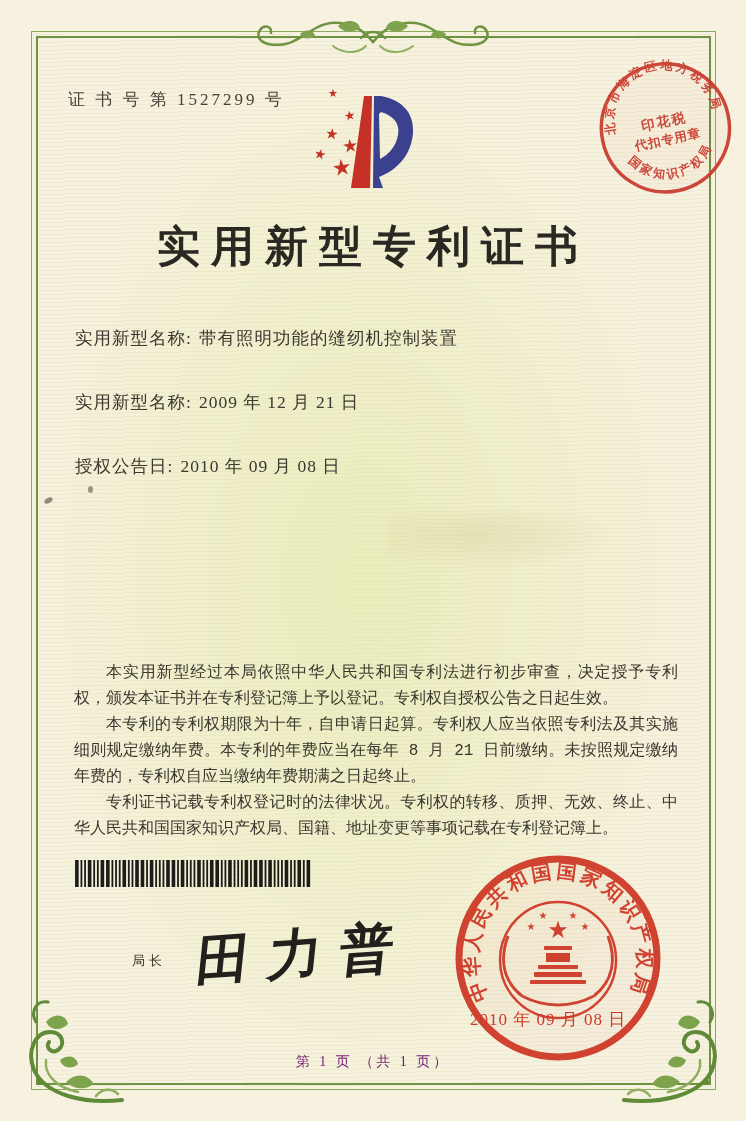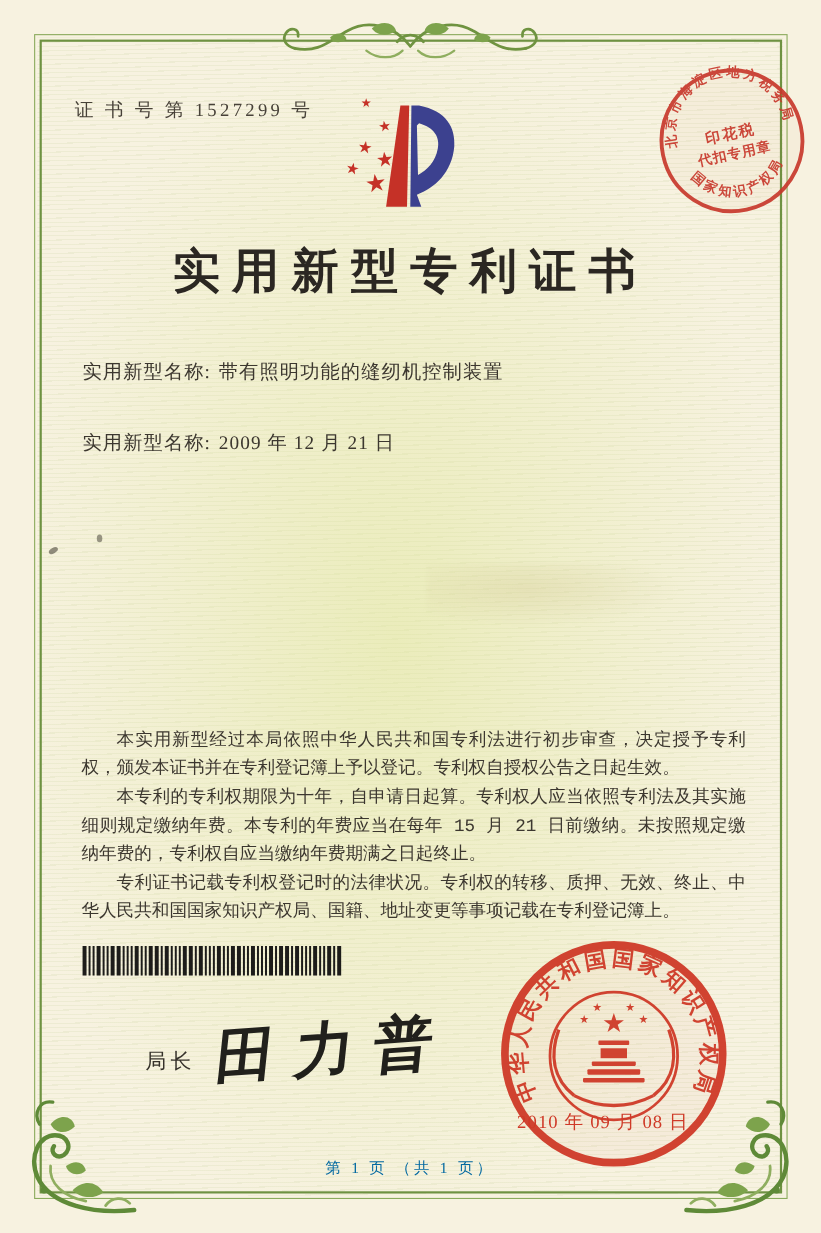--- a/index.html
+++ b/index.html
@@ -41,41 +41,41 @@
   .field-row .lbl{letter-spacing:1px;margin-top:36px;}
   .field-row .val{margin-left:7px;letter-spacing:1px;font-family:Liberation Serif, serif;}
   .paragraphs{
     position:absolute;left:74px;top:660px;width:604px;
     font-size:16px;line-height:26px;color:#3c372f;text-align:justify;
   }
   .paragraphs p{margin:0;text-indent:2em;font-family:Liberation Mono, monospace;}
   .barcode{position:absolute;left:74px;top:860px;width:238px;height:27px;}
   .sig-label{
     position:absolute;left:132px;top:952px;
-    font-size:19px;letter-spacing:4px;color:#36322b;
+    font-size:13px;letter-spacing:4px;color:#36322b;
   }
   .sig-name{
     position:absolute;left:196px;top:918px;
     font-size:54px;font-weight:bold;color:#21201c;
     letter-spacing:18px;white-space:nowrap;
     transform:rotate(-4deg) skewX(-10deg);
     font-family:"DejaVu Serif","Liberation Serif",serif;
   }
   .tax-stamp{
     position:absolute;left:590px;top:50px;width:150px;height:152px;
     transform:rotate(-12deg);opacity:0.92;
   }
   .office-seal{position:absolute;left:450px;top:850px;width:216px;height:216px;opacity:0.95;}
   .seal-date{
     position:absolute;left:470px;top:1008px;width:180px;
     font-size:17px;color:#cf3a28;letter-spacing:1px;white-space:nowrap;
   }
   .footer{
     position:absolute;left:0;top:1053px;width:746px;text-align:center;
-    font-size:14px;letter-spacing:3px;color:#0369a1;
+    font-size:14px;letter-spacing:3px;color:#701a75;
   }
   .ornament{position:absolute;pointer-events:none;}
   .orn-top{left:238px;top:12px;}
   .orn-bl{left:16px;top:992px;}
   .orn-br{right:16px;top:992px;transform:scaleX(-1);}
   .speck{position:absolute;border-radius:50%;pointer-events:none;}
   .speck-a{left:44px;top:498px;width:9px;height:5px;background:rgba(60,55,45,0.55);transform:rotate(-30deg);}
   .speck-b{left:88px;top:486px;width:5px;height:7px;background:rgba(60,55,45,0.5);}
   .smudge{
     position:absolute;left:388px;top:512px;width:230px;height:58px;
@@ -174,25 +174,28 @@
 
   <div class="title">实用新型专利证书</div>
 
   <div class="fields">
     <div class="field-row">
       <span class="lbl">实用新型名称:</span><span class="val">带有照明功能的缝纫机控制装置</span>
     </div>
     <div class="field-row">
       <span class="lbl">实用新型名称:</span><span class="val">2009 年 12 月 21 日</span>
     </div>
+    <div class="field-row">
+      <span class="lbl">授权公告日:</span><span class="val">2010 年 09 月 08 日</span>
+    </div>
   </div>
 
   <div class="paragraphs">
     <p>本实用新型经过本局依照中华人民共和国专利法进行初步审查，决定授予专利权，颁发本证书并在专利登记簿上予以登记。专利权自授权公告之日起生效。</p>
-    <p>本专利的专利权期限为十年，自申请日起算。专利权人应当依照专利法及其实施细则规定缴纳年费。本专利的年费应当在每年 15 月 21 日前缴纳。未按照规定缴纳年费的，专利权自应当缴纳年费期满之日起终止。</p>
+    <p>本专利的专利权期限为十年，自申请日起算。专利权人应当依照专利法及其实施细则规定缴纳年费。本专利的年费应当在每年 8 月 21 日前缴纳。未按照规定缴纳年费的，专利权自应当缴纳年费期满之日起终止。</p>
     <p>专利证书记载专利权登记时的法律状况。专利权的转移、质押、无效、终止、中华人民共和国国家知识产权局、国籍、地址变更等事项记载在专利登记簿上。</p>
   </div>
 
   <div class="barcode"><svg width="238" height="27" viewBox="0 0 224.69999999999996 27" preserveAspectRatio="none">
         <rect x="1" y="0" width="3.4" height="27" fill="#1d1c1a"></rect>
         <rect x="6.15" y="0" width="1.7" height="27" fill="#1d1c1a"></rect>
         <rect x="9.600000000000001" y="0" width="1.7" height="27" fill="#1d1c1a"></rect>
         <rect x="13.05" y="0" width="3.4" height="27" fill="#1d1c1a"></rect>
         <rect x="18.200000000000003" y="0" width="1.7" height="27" fill="#1d1c1a"></rect>
         <rect x="21.650000000000002" y="0" width="1.7" height="27" fill="#1d1c1a"></rect>

